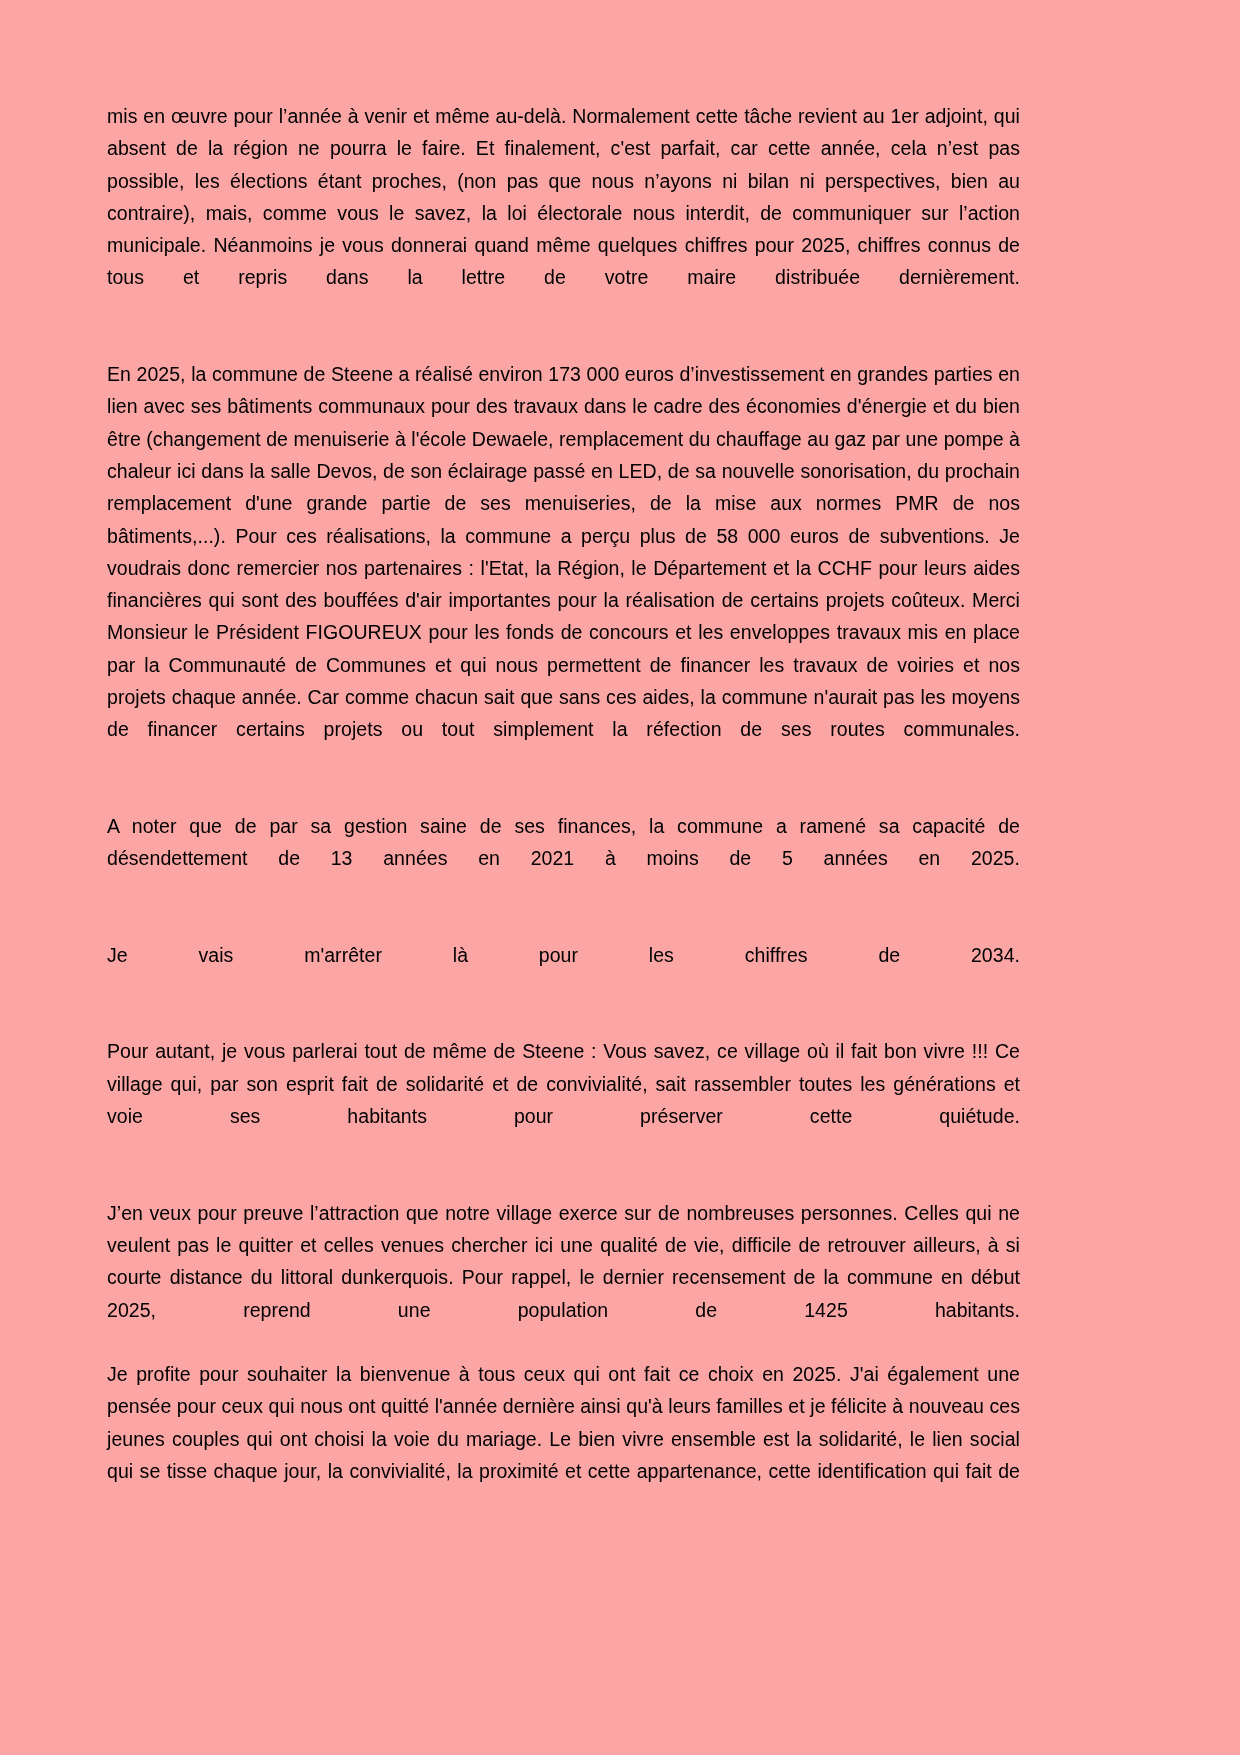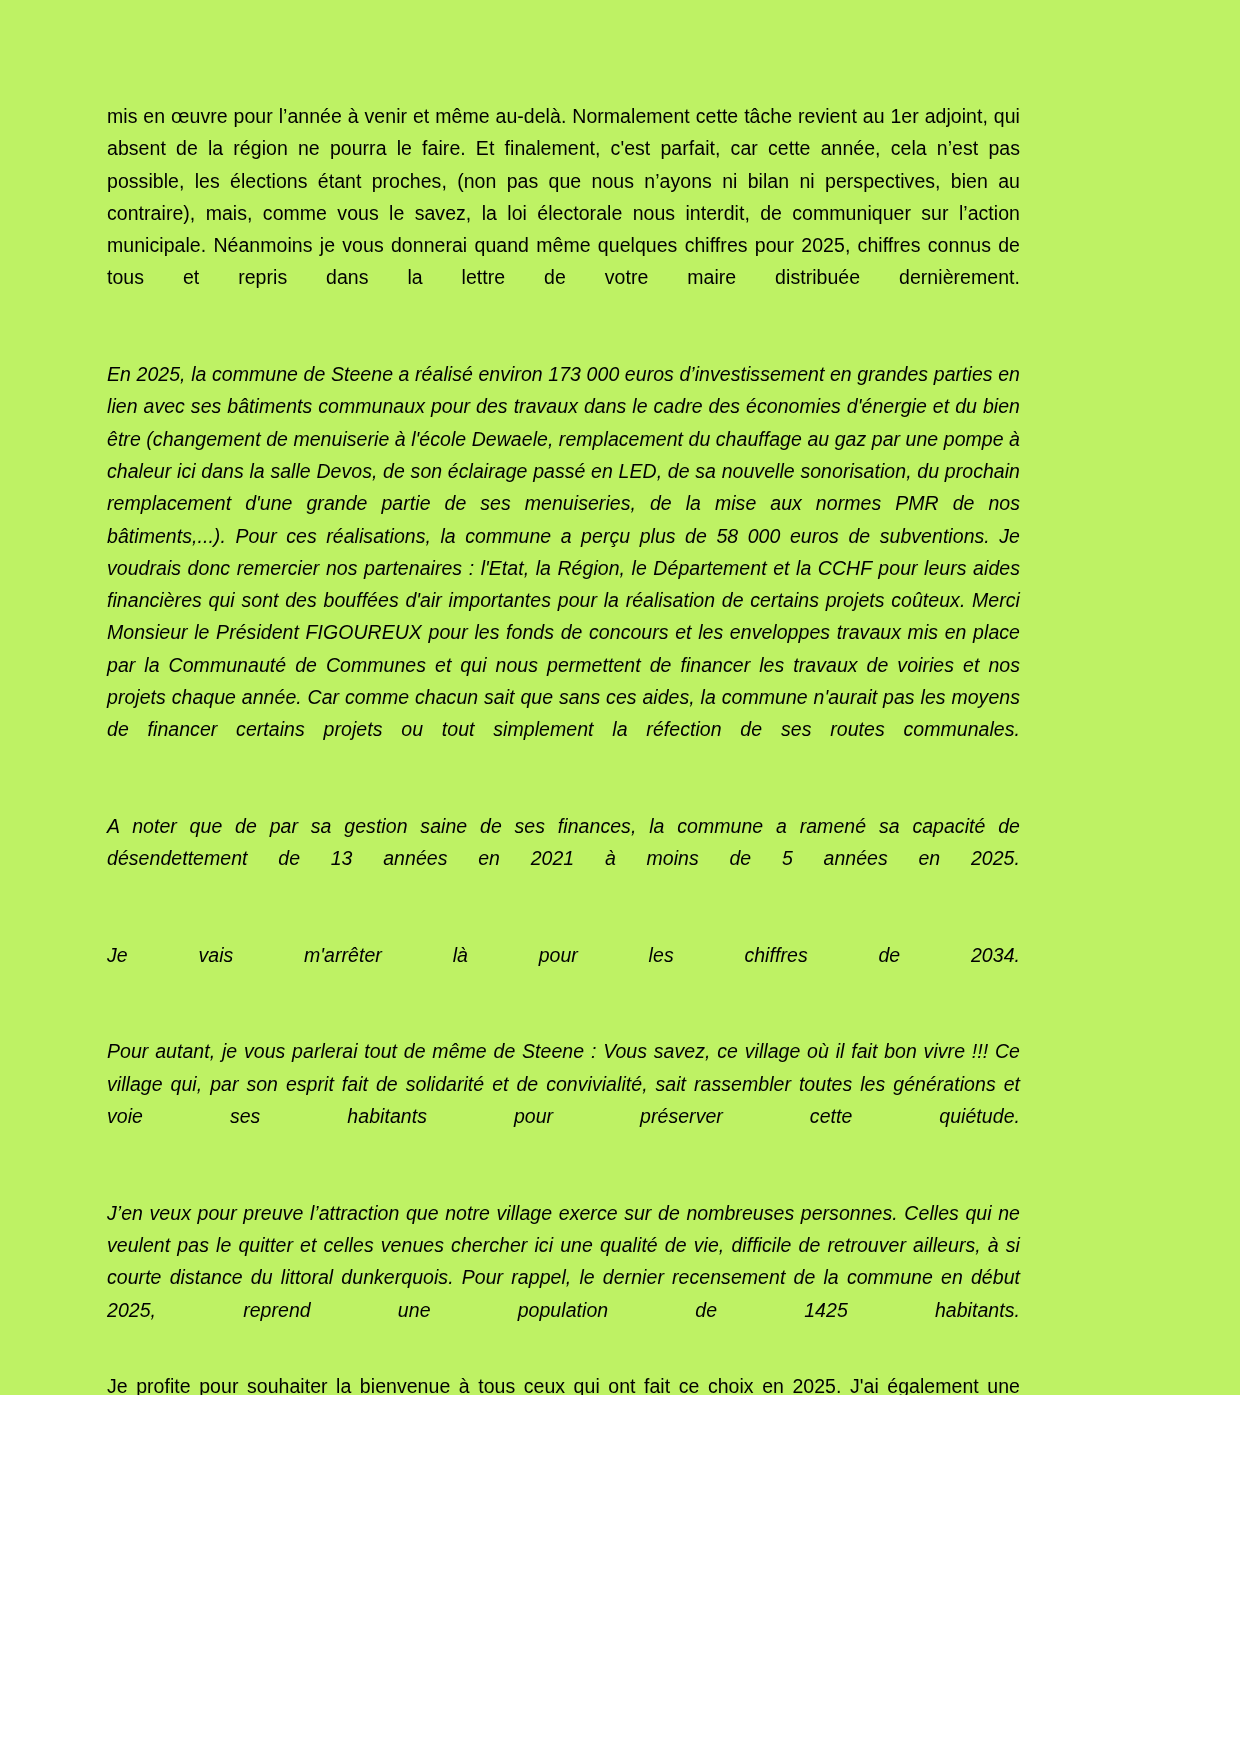--- a/index.html
+++ b/index.html
@@ -8,22 +8,22 @@
     padding: 0;
     background: #ffffff;
   }
   body {
     font-family: "Liberation Sans", sans-serif;
     color: #000000;
   }
   .page {
     position: relative;
     width: 1240px;
-    height: 1395px;
-    background: #bef264;
+    height: 1755px;
+    background: #fca5a5;
     margin: 0 auto;
     box-sizing: border-box;
     overflow: hidden;
   }
   .content {
     position: absolute;
     left: 107px;
     top: 100px;
     width: 913px;
   }
@@ -33,25 +33,24 @@
     line-height: 32.3px;
     text-align: justify;
     text-justify: inter-word;
     letter-spacing: 0.05px;
     word-spacing: 0px;
     hyphens: none;
     -webkit-hyphens: none;
   }
   p.para.gap {
     margin-top: 32px;
-    font-style: italic;
   }
   
   p.para.tight {
-    margin-top: 12px;
+    margin-top: 0;
   }
   
   p.para:after {
     content: "";
     display: inline-block;
     width: 100%;
   }
 </style>
 </head>
 <body>

